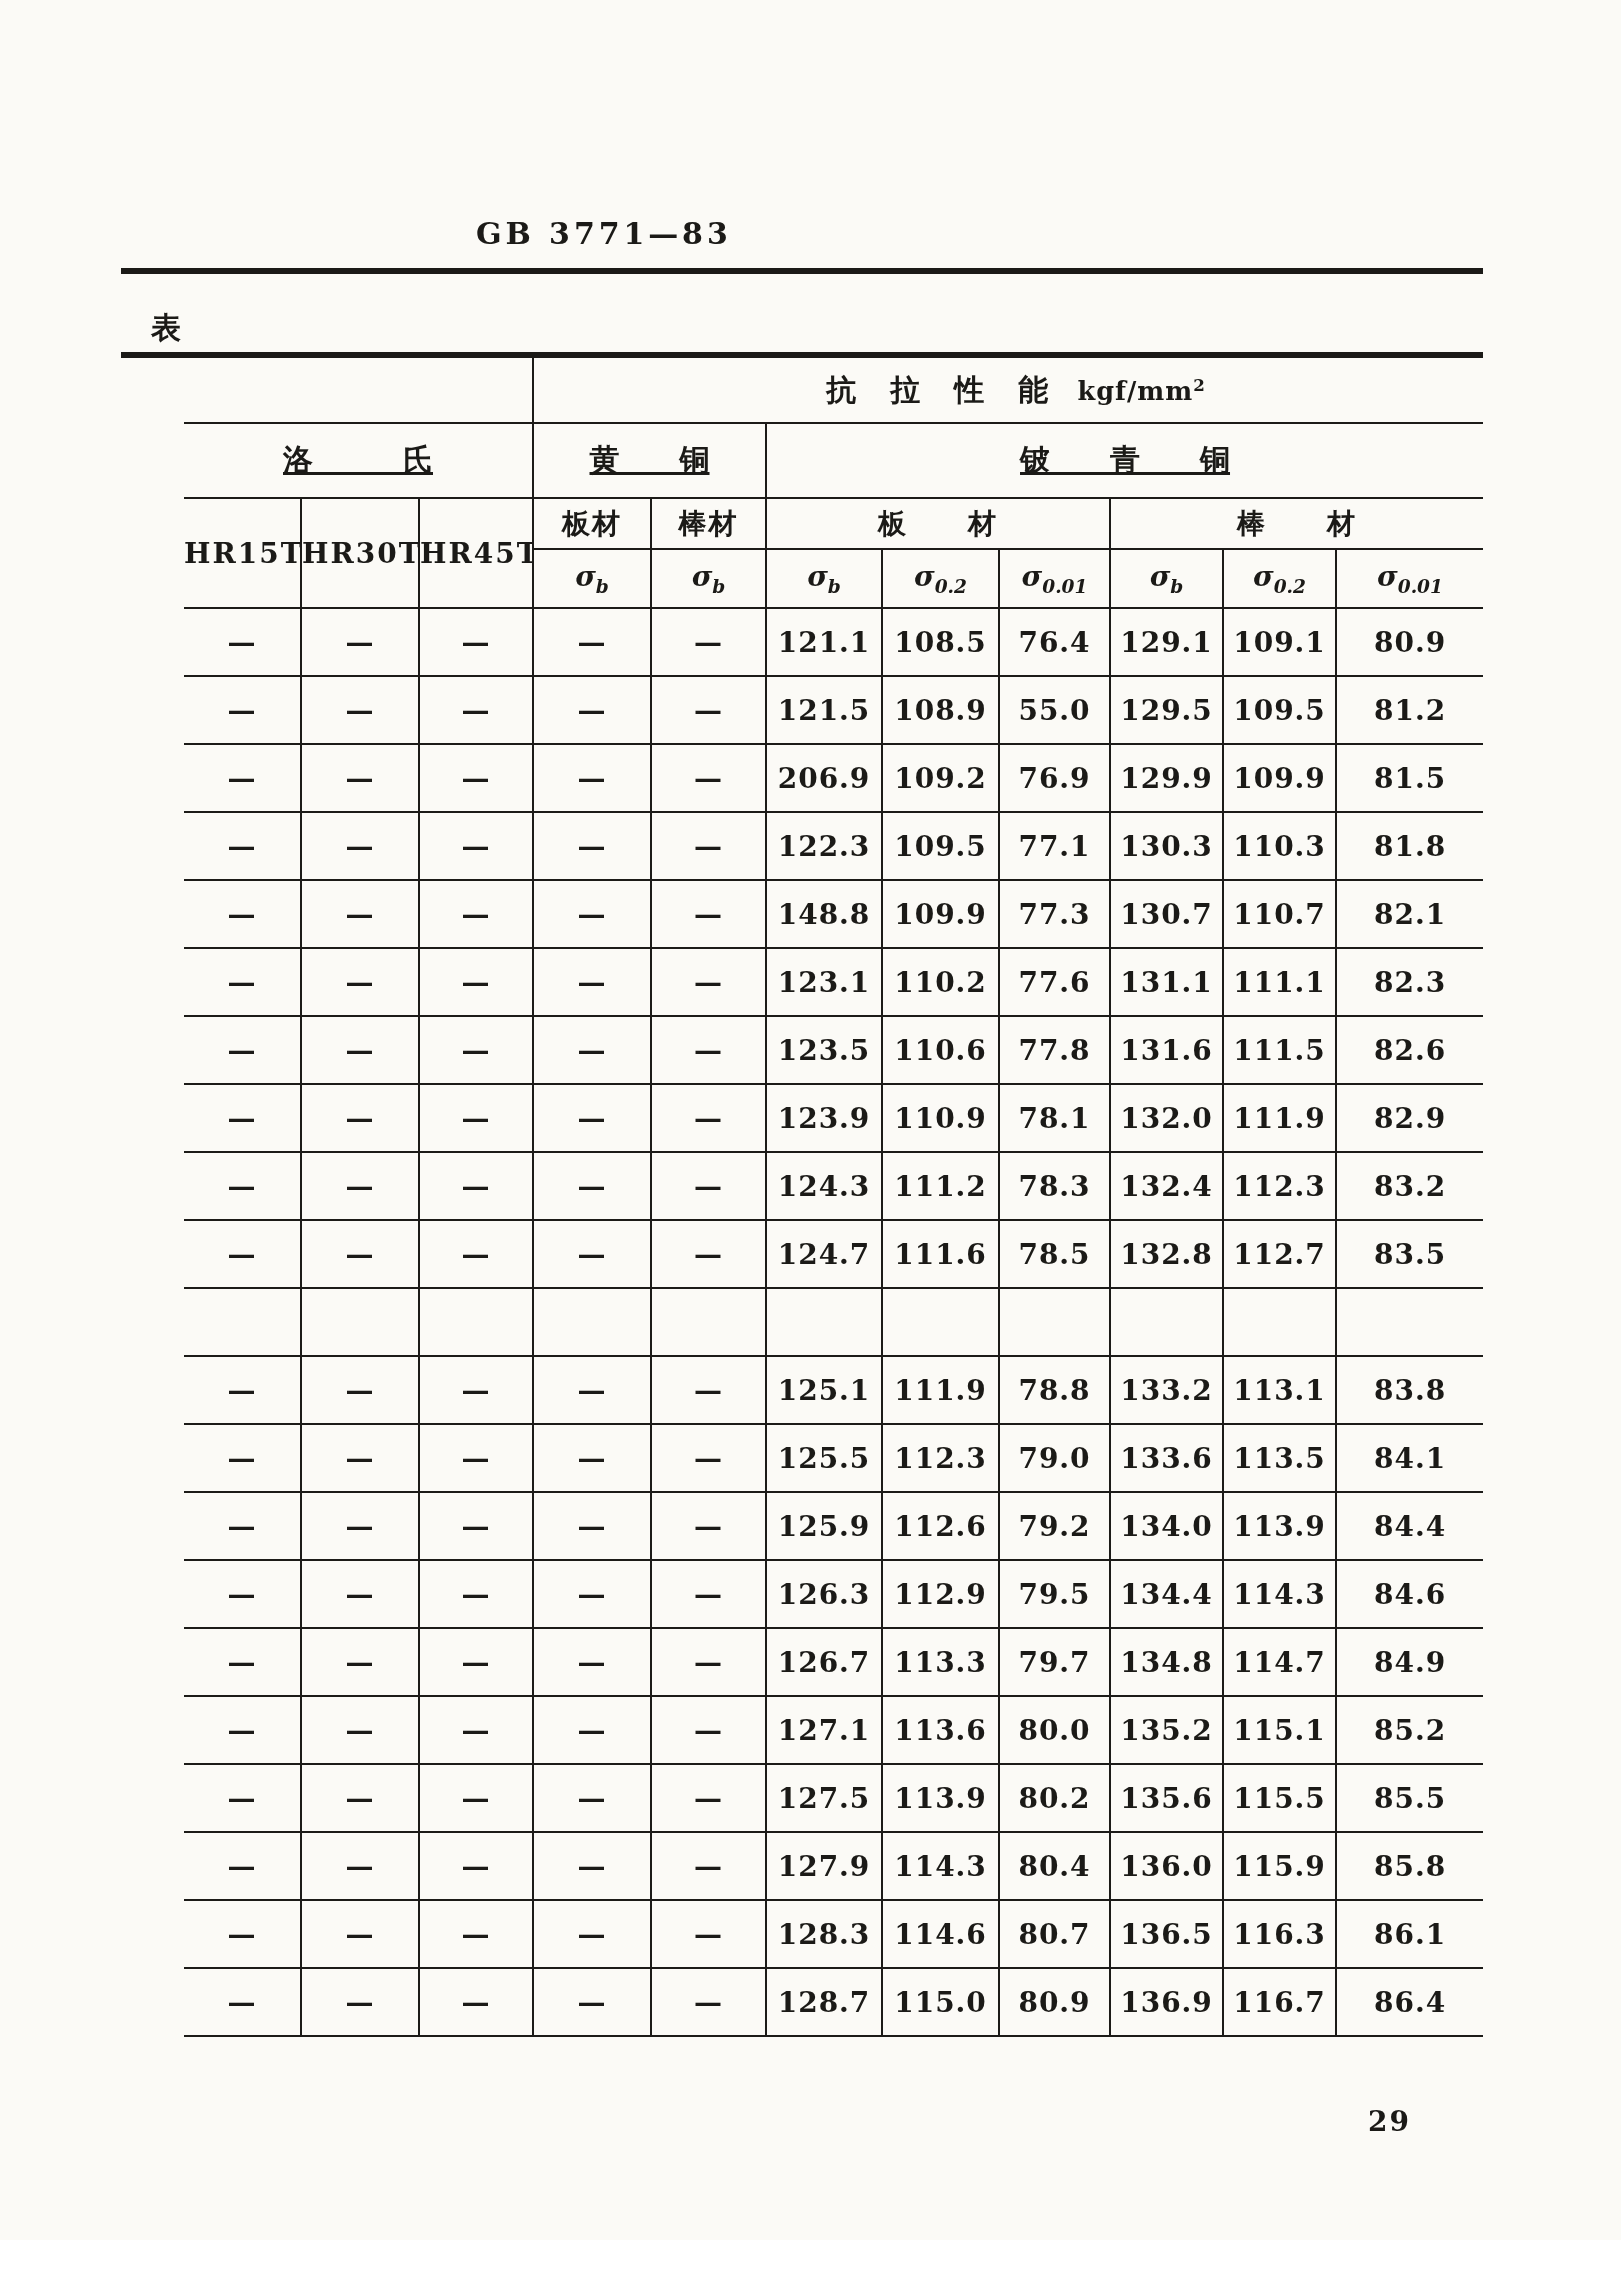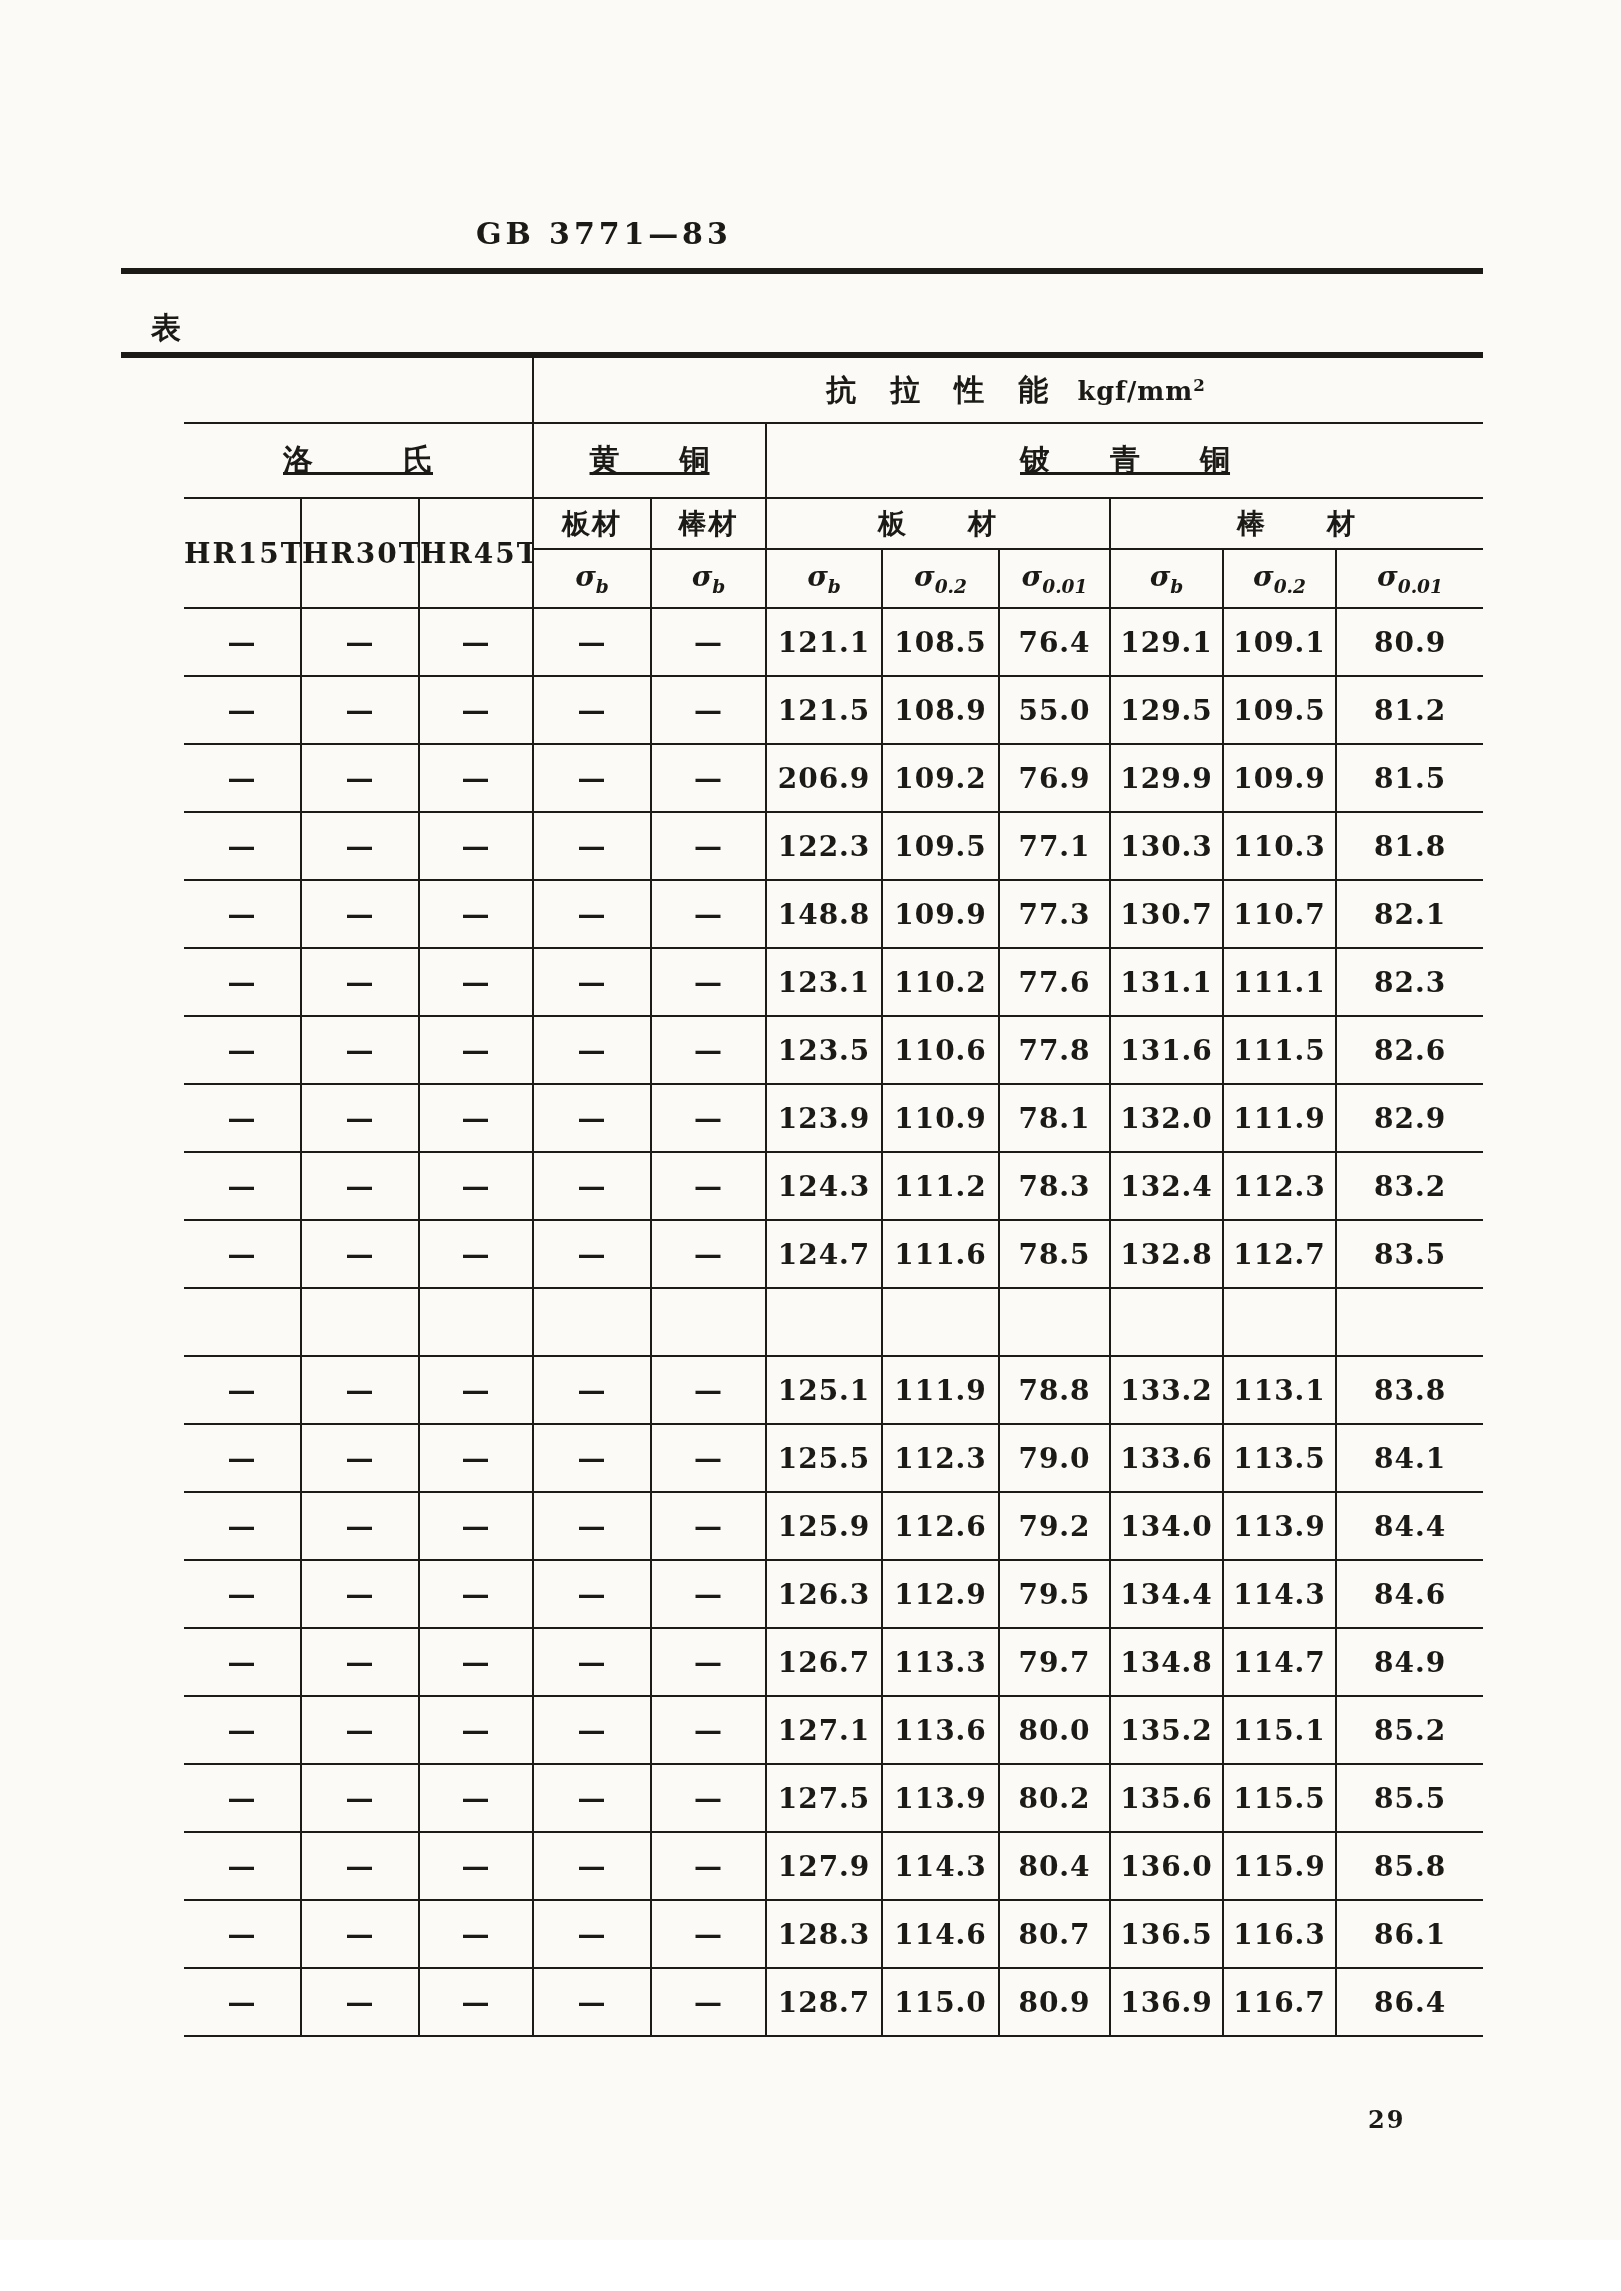--- a/index.html
+++ b/index.html
@@ -21,21 +21,21 @@
     background:#1b1a17;
   }
   .rule-top { top:268px; height:5.9px; }
   .rule-table { top:352px; height:5.9px; }
   .tbl-label {
     position:absolute; top:308px; left:151px;
     font-size:30px; font-weight:600;
   }
   .page-num {
     position:absolute; top:2105px; left:1368px;
-    font-size:24px; font-weight:600; letter-spacing:2px;
+    font-size:28px; font-weight:600; letter-spacing:2px;
   }
 
   table.conv {
     position:absolute; left:184px; top:358px;
     border-collapse:collapse; table-layout:fixed;
     width:1296px;
   }
   .conv th, .conv td {
     border:2.9px solid #1c1b18;
     text-align:center; vertical-align:middle;

